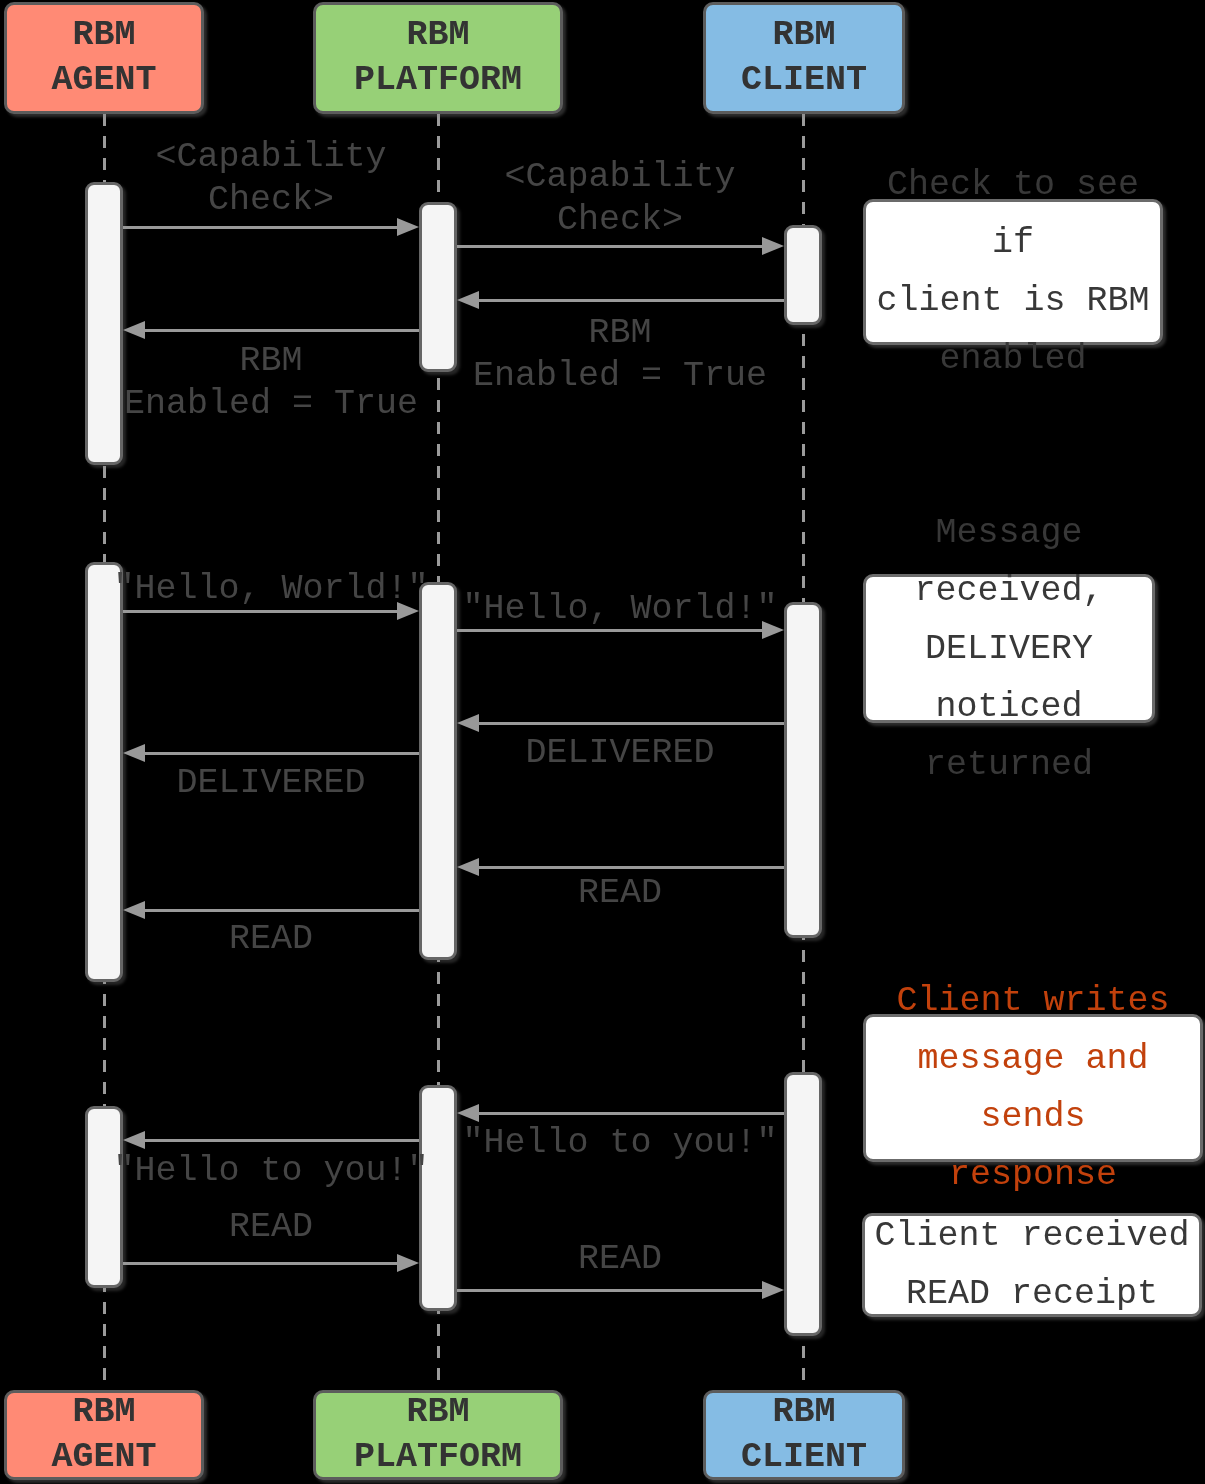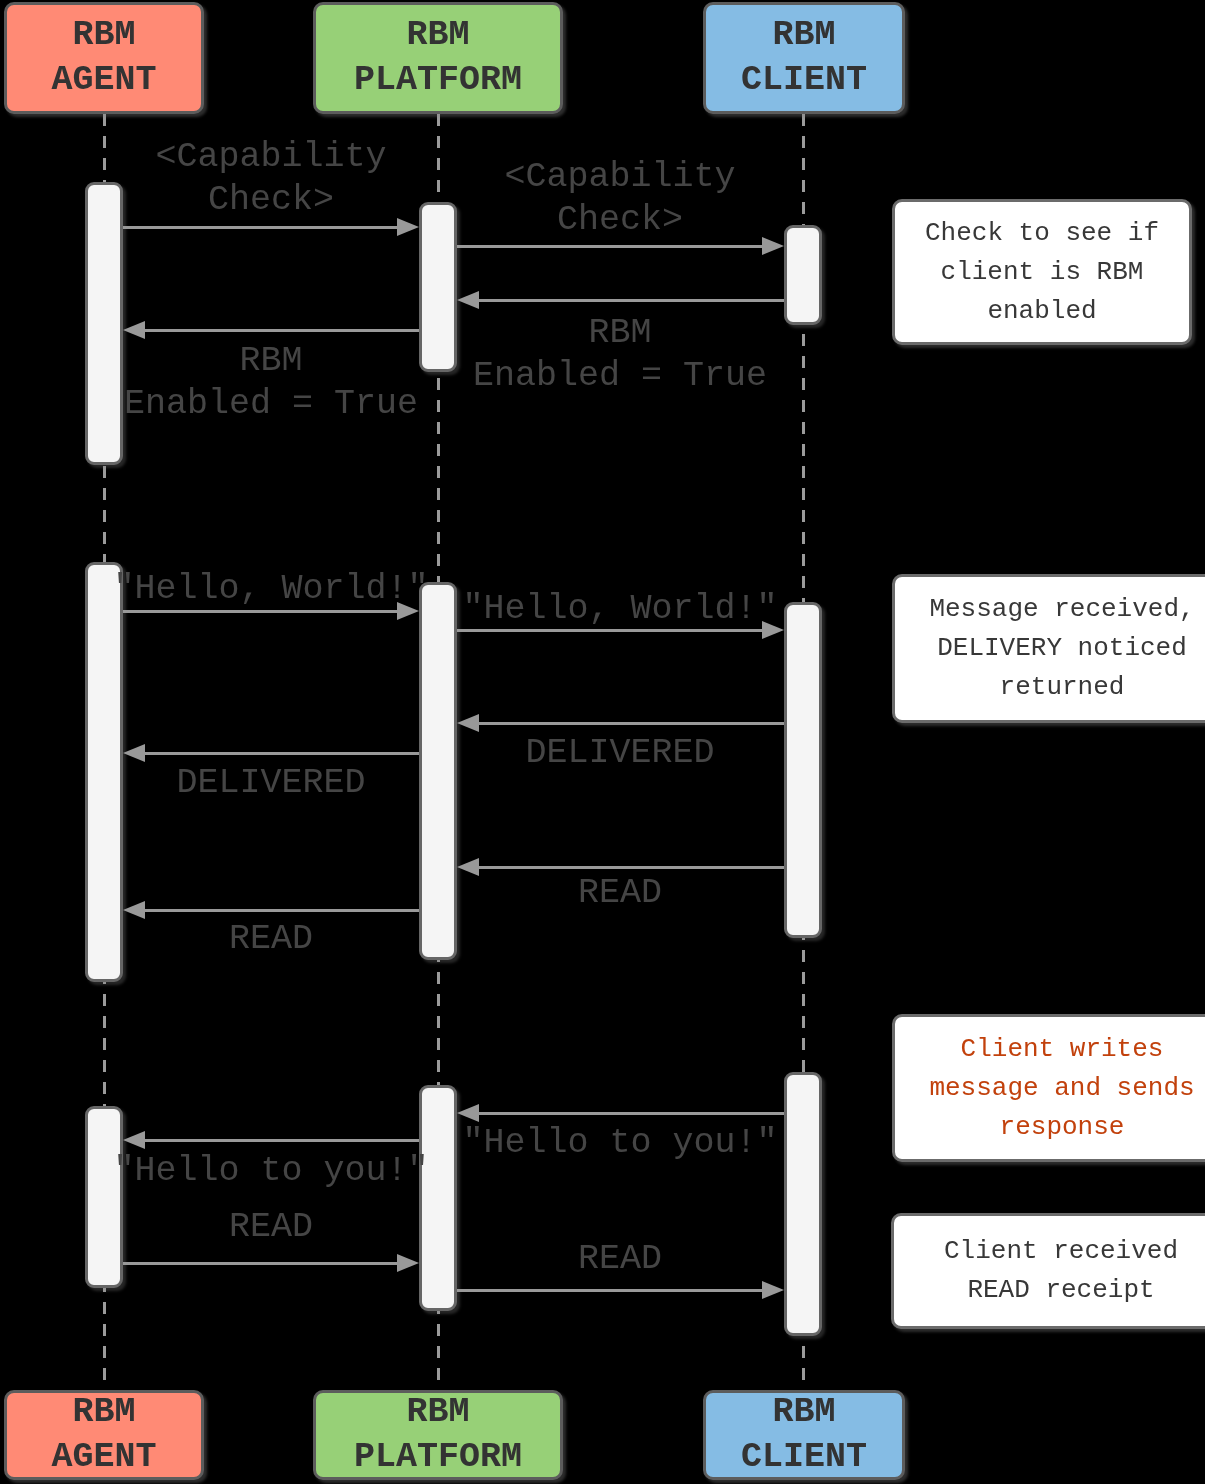--- a/index.html
+++ b/index.html
@@ -46,25 +46,24 @@
     white-space:pre-line;
   }
   .note-box{
     position:absolute;
     box-sizing:border-box;
     background:#ffffff;
     border:3px solid #6b6b6b;
     border-radius:10px;
     display:flex;align-items:center;justify-content:center;
     text-align:center;
-    font-size:26px;line-height:39px;
+    font-size:35px;line-height:58px;
     color:#383838;
     white-space:pre-line;
     box-shadow:3px 3px 3px rgba(128,128,128,0.35);
-    margin-left:29px;
   }
 </style>
 </head>
 <body>
 
 <div id="canvas">
     <div class="lifeline" style="left: 103px; top: 114px; height: 1278px; background: repeating-linear-gradient(rgb(155, 155, 155) 0px, rgb(155, 155, 155) 12px, transparent 12px, transparent 22px);"></div>
     <div class="lifeline" style="left: 437px; top: 114px; height: 1278px; background: repeating-linear-gradient(rgb(155, 155, 155) 0px, rgb(155, 155, 155) 12px, transparent 12px, transparent 22px);"></div>
     <div class="lifeline" style="left: 802px; top: 114px; height: 1278px; background: repeating-linear-gradient(rgb(155, 155, 155) 0px, rgb(155, 155, 155) 12px, transparent 12px, transparent 22px);"></div>
     <div class="actor-box" style="left: 4px; top: 2px; width: 200px; height: 112px; background: rgb(255, 138, 117); border-color: rgb(92, 92, 92); color: rgb(51, 51, 51);">RBM
@@ -130,21 +129,21 @@
     <div class="msg-label" style="left: 51px; top: 1150px; width: 440px; color: rgb(69, 69, 69);">"Hello to you!"</div>
     <div class="msg-line" style="left: 123px; top: 1262px; width: 276px;"></div>
     <div class="head r" style="left: 397px; top: 1254px;"></div>
     <div class="msg-label" style="left: 51px; top: 1206px; width: 440px; color: rgb(69, 69, 69);">READ</div>
     <div class="msg-line" style="left: 457px; top: 1289px; width: 307px;"></div>
     <div class="head r" style="left: 762px; top: 1281px;"></div>
     <div class="msg-label" style="left: 400px; top: 1238px; width: 440px; color: rgb(69, 69, 69);">READ</div>
     <div class="note-box" style="left: 863px; top: 199px; width: 300px; height: 146px; background: rgb(255, 255, 255); border-color: rgb(107, 107, 107); color: rgb(56, 56, 56);">Check to see if
 client is RBM
 enabled</div>
-    <div class="note-box" style="left: 863px; top: 574px; width: 340px; height: 149px; background: rgb(255, 255, 255); border-color: rgb(107, 107, 107); color: rgb(56, 56, 56);">Message received,
+    <div class="note-box" style="left: 863px; top: 574px; width: 292px; height: 149px; background: rgb(255, 255, 255); border-color: rgb(107, 107, 107); color: rgb(56, 56, 56);">Message received,
 DELIVERY noticed
 returned</div>
     <div class="note-box" style="left: 863px; top: 1014px; width: 340px; height: 148px; background: rgb(255, 255, 255); border-color: rgb(107, 107, 107); color: #c2410c;">Client writes
 message and sends
 response</div>
-    <div class="note-box" style="left: 862px; top: 1213px; width: 340px; height: 116px; background: rgb(255, 255, 255); border-color: rgb(107, 107, 107); color: rgb(56, 56, 56);">Client received
+    <div class="note-box" style="left: 862px; top: 1213px; width: 340px; height: 104px; background: rgb(255, 255, 255); border-color: rgb(107, 107, 107); color: rgb(56, 56, 56);">Client received
 READ receipt</div>
   </div>
 
 </body></html>

